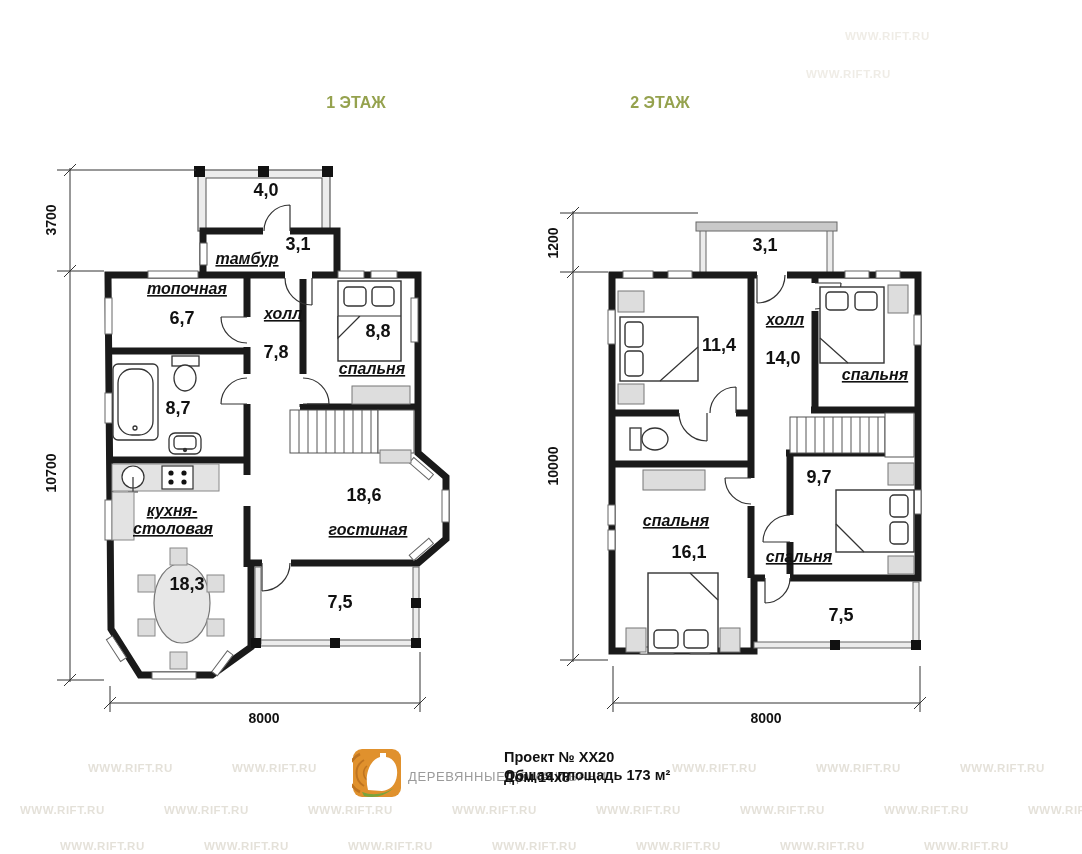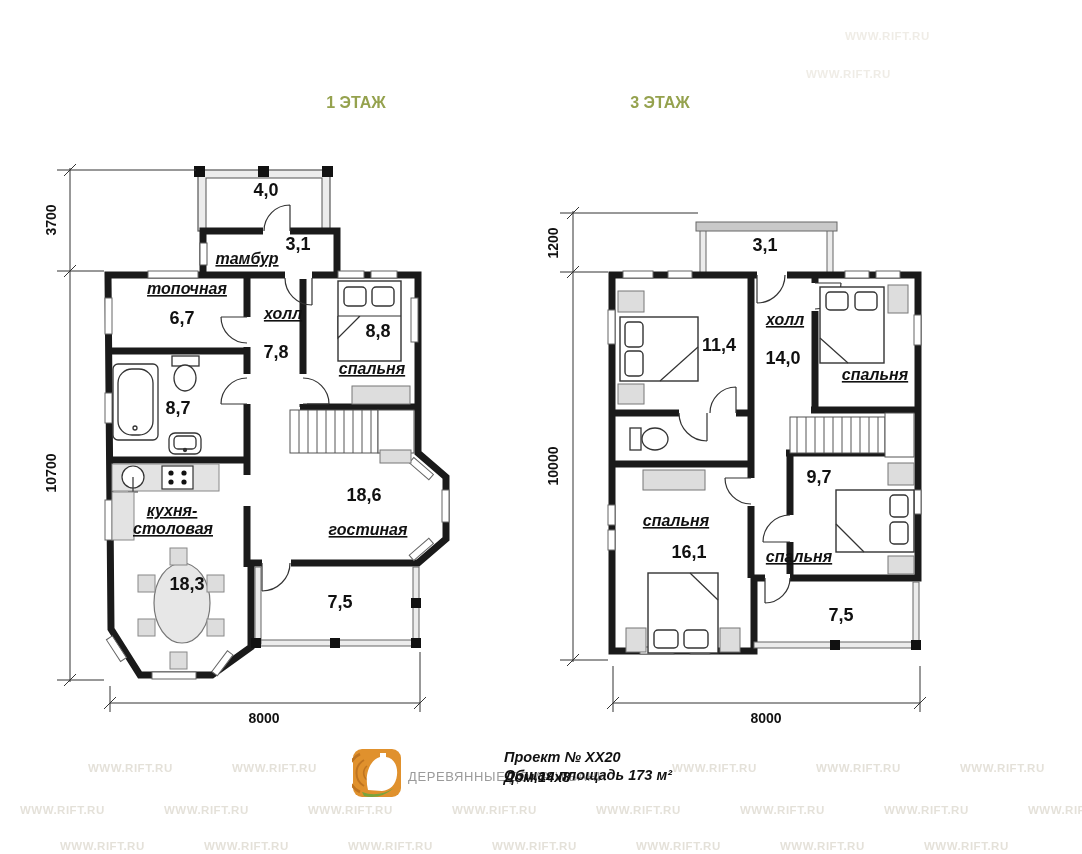--- a/index.html
+++ b/index.html
@@ -14,21 +14,21 @@
   .plan-svg{position:absolute;left:0;top:0;}
   .wm{position:absolute;font-size:11.5px;font-weight:bold;color:#cfc9bb;opacity:.55;
       letter-spacing:.5px;white-space:nowrap;}
   .wm.light{opacity:.45;color:#ddd7c9;}
   .logo-icon{position:absolute;left:352px;top:748px;}
   .brand{position:absolute;left:404px;top:744px;font-size:40px;font-weight:bold;
          font-style:italic;color:#141414;letter-spacing:0px;}
   .tagline{position:absolute;left:408px;top:769px;font-size:13px;font-weight:normal;
          color:#9b9b9b;letter-spacing:.6px;}
   .info{position:absolute;left:504px;font-size:14.5px;font-weight:bold;
-        font-style:italic;color:#111;}
+        color:#111;}
   #info1{top:749px;} #info2{top:769px;} #info3{top:767px;}
   svg text{font-family:"Liberation Sans",sans-serif;fill:#111;}
   .room-label{font-size:16px;font-weight:bold;font-style:italic;text-decoration:underline;}
   .area-label{font-size:18px;font-weight:bold;}
   .dim-label{font-size:14px;font-weight:bold;}
 </style>
 </head>
 <body>
 
 <div class="page">
@@ -50,21 +50,21 @@
   <span class="wm" style="left:1028px;top:804px">WWW.RIFT.RU</span>
   <span class="wm" style="left:60px;top:840px">WWW.RIFT.RU</span>
   <span class="wm" style="left:204px;top:840px">WWW.RIFT.RU</span>
   <span class="wm" style="left:348px;top:840px">WWW.RIFT.RU</span>
   <span class="wm" style="left:492px;top:840px">WWW.RIFT.RU</span>
   <span class="wm" style="left:636px;top:840px">WWW.RIFT.RU</span>
   <span class="wm" style="left:780px;top:840px">WWW.RIFT.RU</span>
   <span class="wm" style="left:924px;top:840px">WWW.RIFT.RU</span>
 
   <div class="floor-label" id="fl1">1 ЭТАЖ</div>
-  <div class="floor-label" id="fl2">3 ЭТАЖ</div>
+  <div class="floor-label" id="fl2">2 ЭТАЖ</div>
 
   <svg class="plan-svg" width="1082" height="854" viewBox="0 0 1082 854">
 
     <g>
 
       <g>
         <rect x="198" y="170" width="132" height="61" fill="#ececec" stroke="#555" stroke-width="1.2"></rect>
         <rect x="206" y="178" width="116" height="53" fill="#ffffff" stroke="#555" stroke-width="1"></rect>
         <rect x="194" y="166" width="11" height="11" fill="#111"></rect>
         <rect x="258" y="166" width="11" height="11" fill="#111"></rect>

